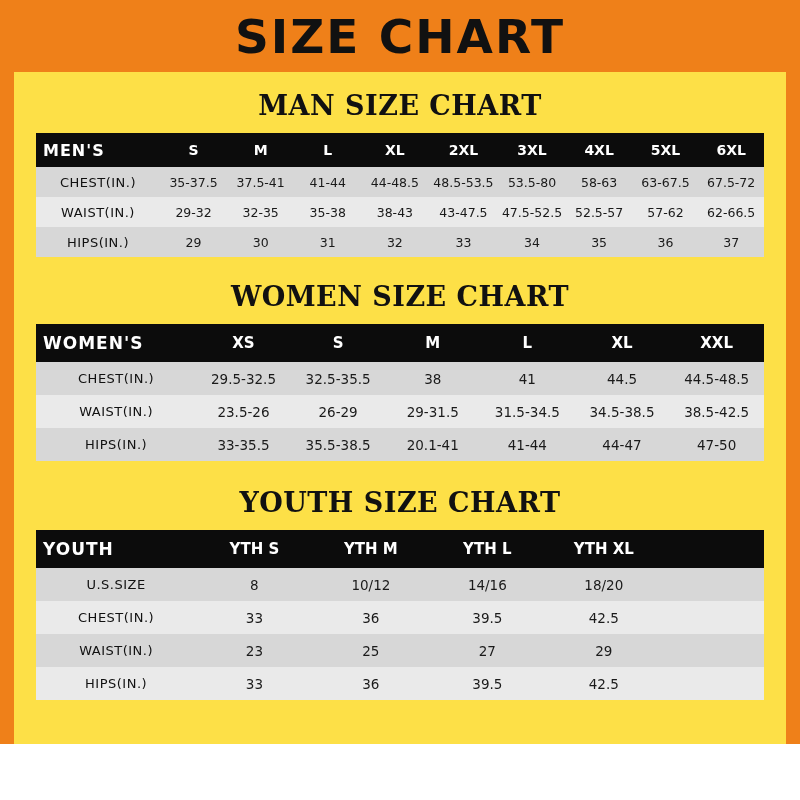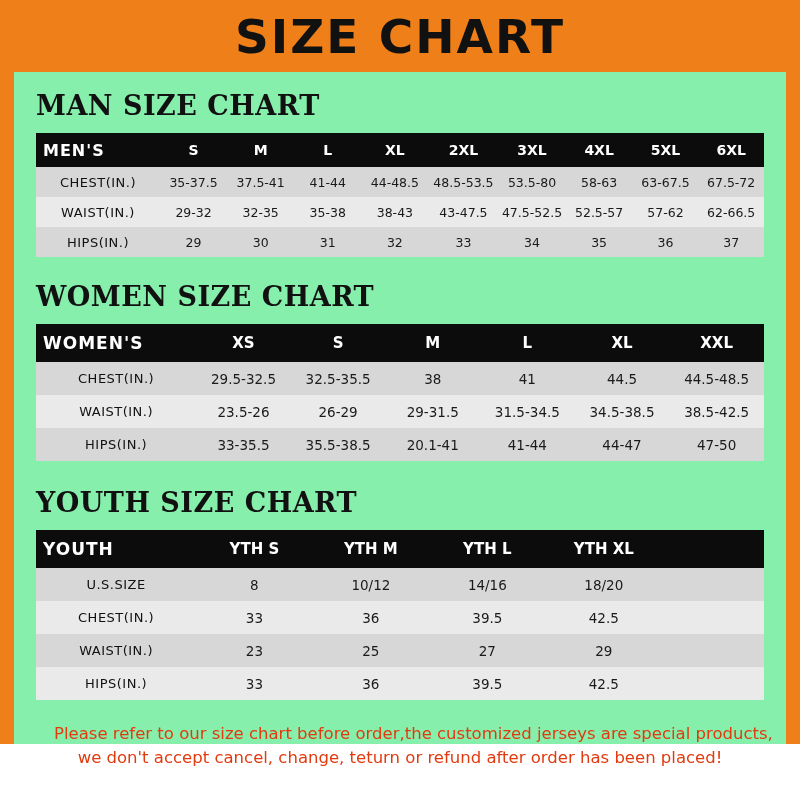--- a/index.html
+++ b/index.html
@@ -13,21 +13,21 @@
     font-family: "DejaVu Sans", sans-serif;
     overflow: hidden;
   }
   .page {
     position: relative;
     width: 800px;
     height: 744px;
     box-sizing: border-box;
     border-left: 14px solid #ef8019;
     border-right: 14px solid #ef8019;
-    background: #86efac;
+    background: #fde047;
   }
   .banner {
     height: 72px;
     background: #ef8019;
     display: flex;
     align-items: center;
     justify-content: center;
     margin: 0 -14px;
   }
   .banner-title {
@@ -35,21 +35,21 @@
     font-weight: bold;
     font-size: 47px;
     letter-spacing: 2px;
     color: #111111;
     line-height: 1;
   }
   .content {
     padding: 0 22px;
   }
   .section-title {
-    text-align: left;
+    text-align: center;
     font-family: "DejaVu Serif", serif;
     font-weight: bold;
     color: #111111;
     letter-spacing: 0.5px;
   }
   .t-man { font-size: 27px; margin: 18px 0 12px 0; }
   .t-women { font-size: 27px; margin: 24px 0 12px 0; }
   .t-youth { font-size: 27px; margin: 26px 0 12px 0; }
 
   table.chart {
@@ -290,19 +290,15 @@
           <td class="rowhead">HIPS(IN.)</td>
           <td>33</td>
           <td>36</td>
           <td>39.5</td>
           <td>42.5</td>
           <td></td>
         </tr>
       </tbody>
     </table>
 
-    <div class="footer">
-      <div>Please refer to our size chart before order,the customized jerseys are special products,</div>
-      <div>we don't accept cancel, change, teturn or refund after order has been placed!</div>
-    </div>
 
   </div>
 </div>
 
 </body></html>

